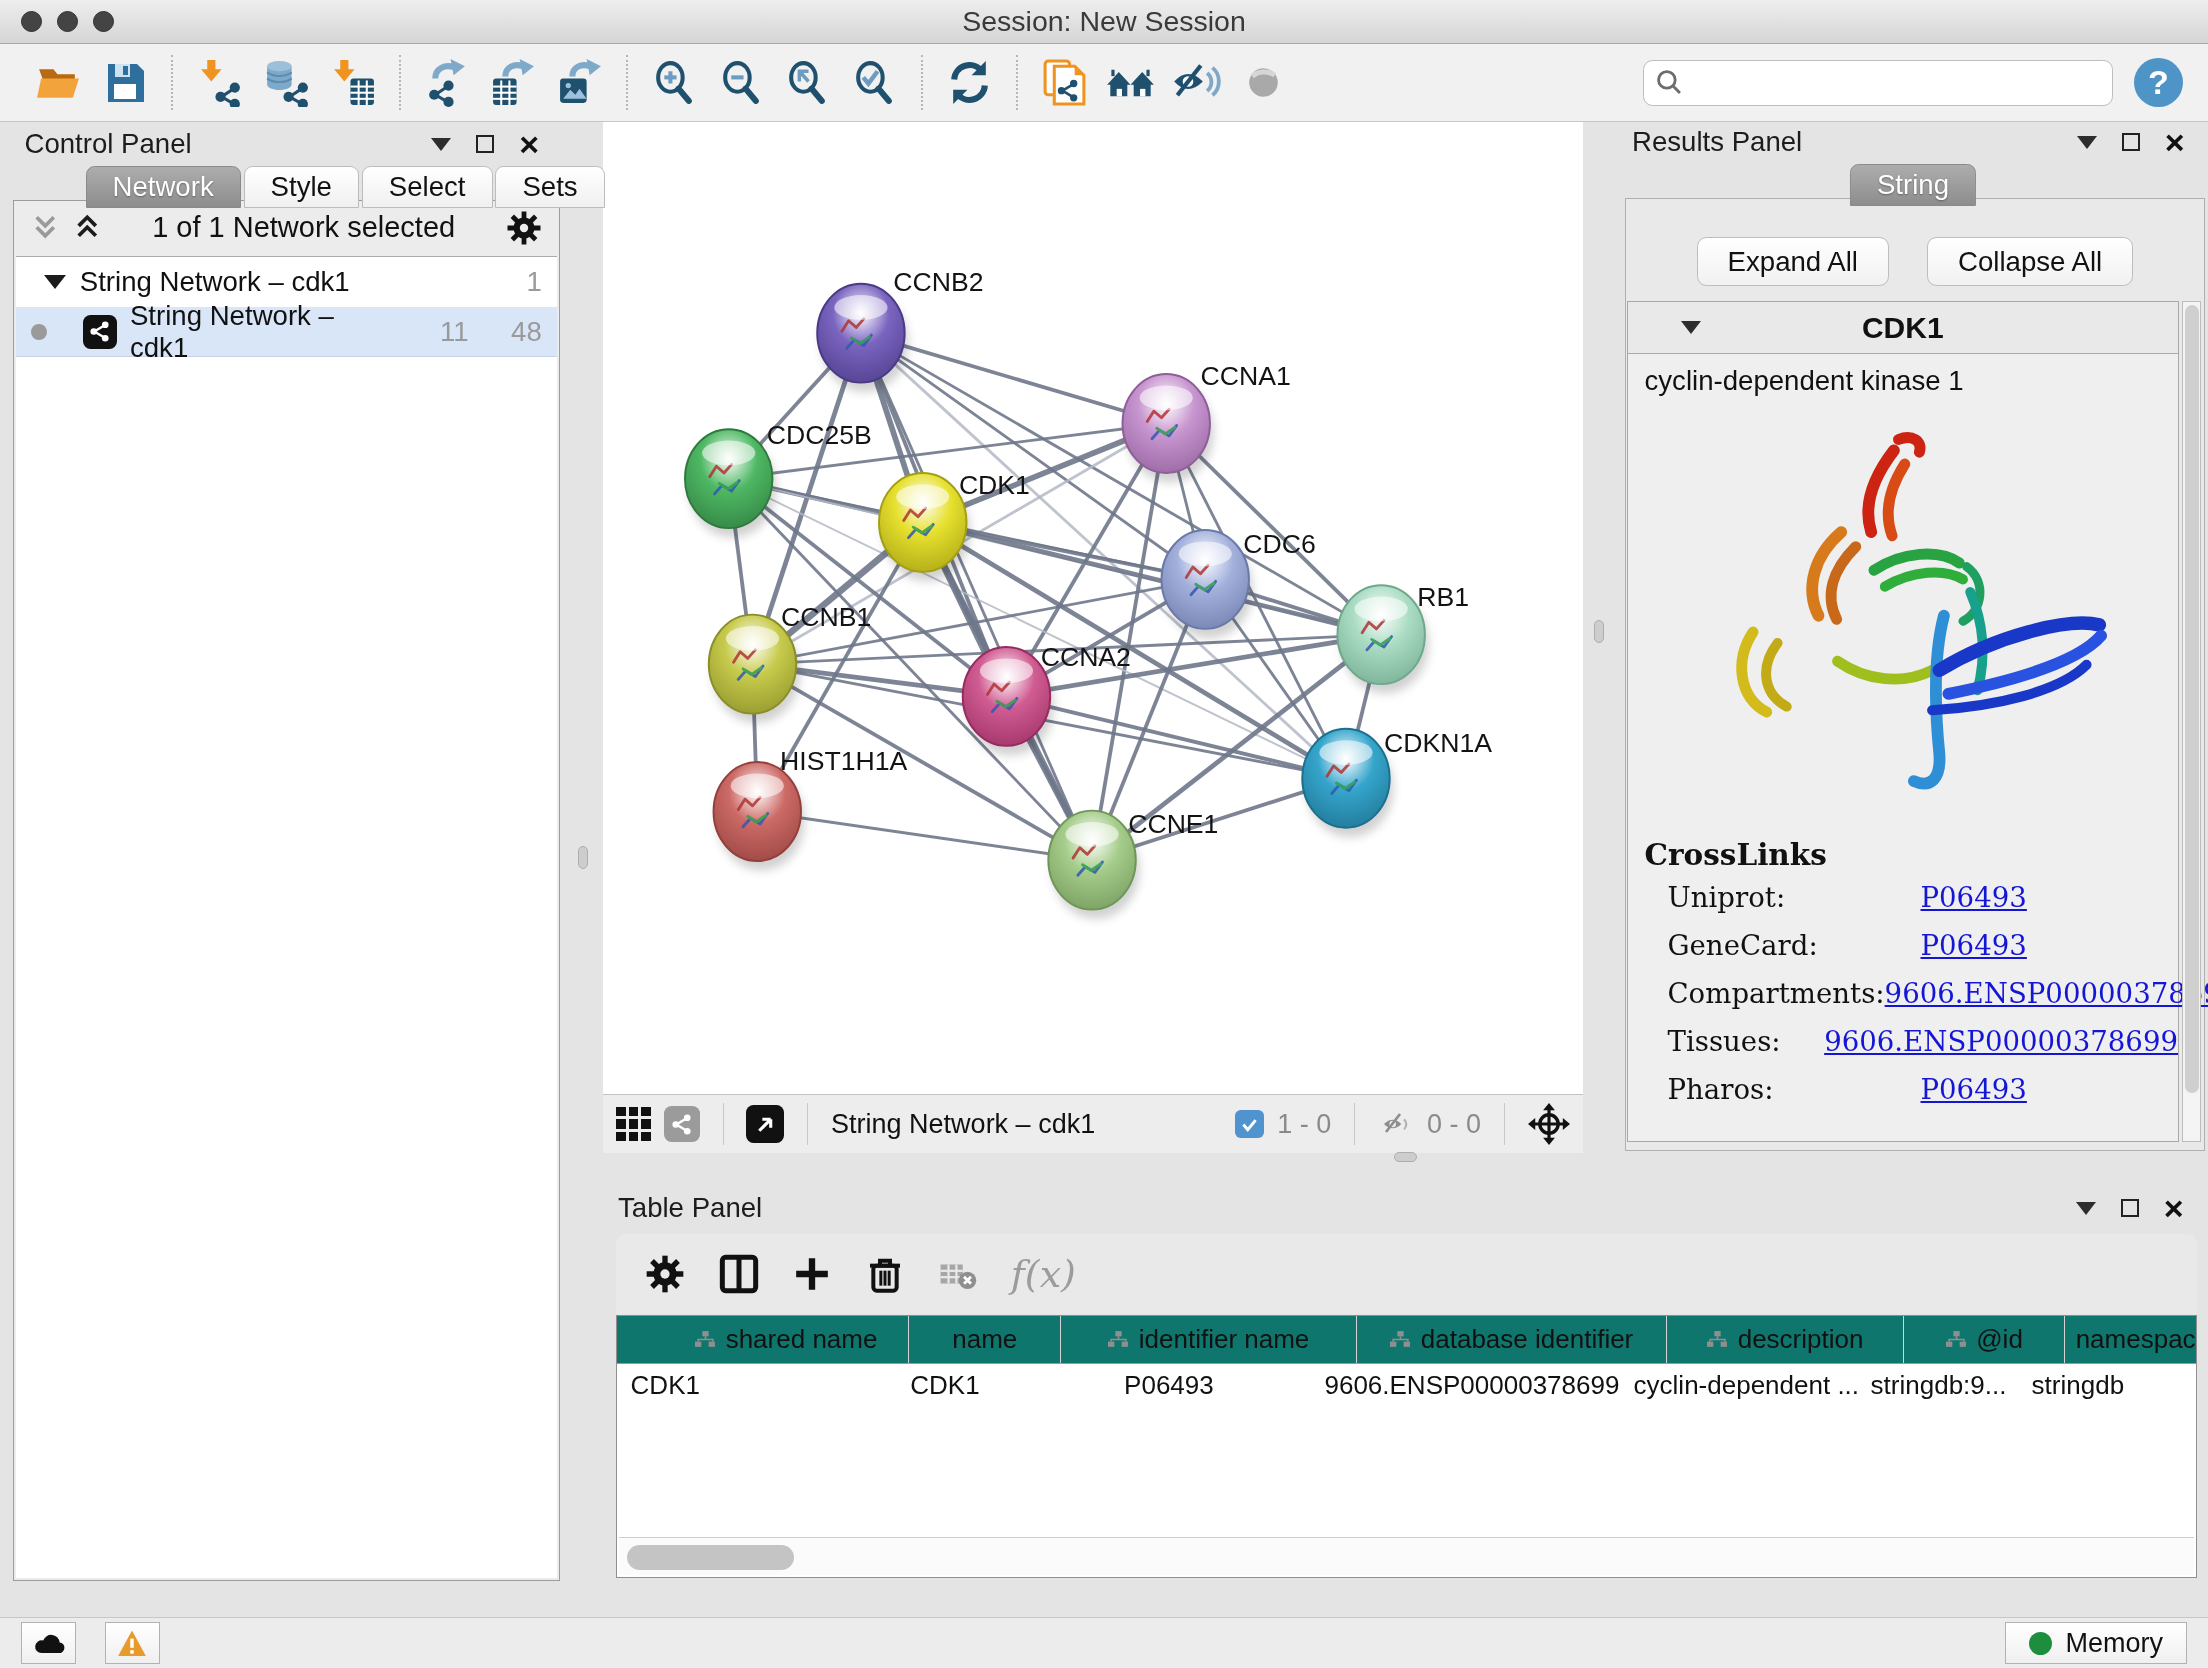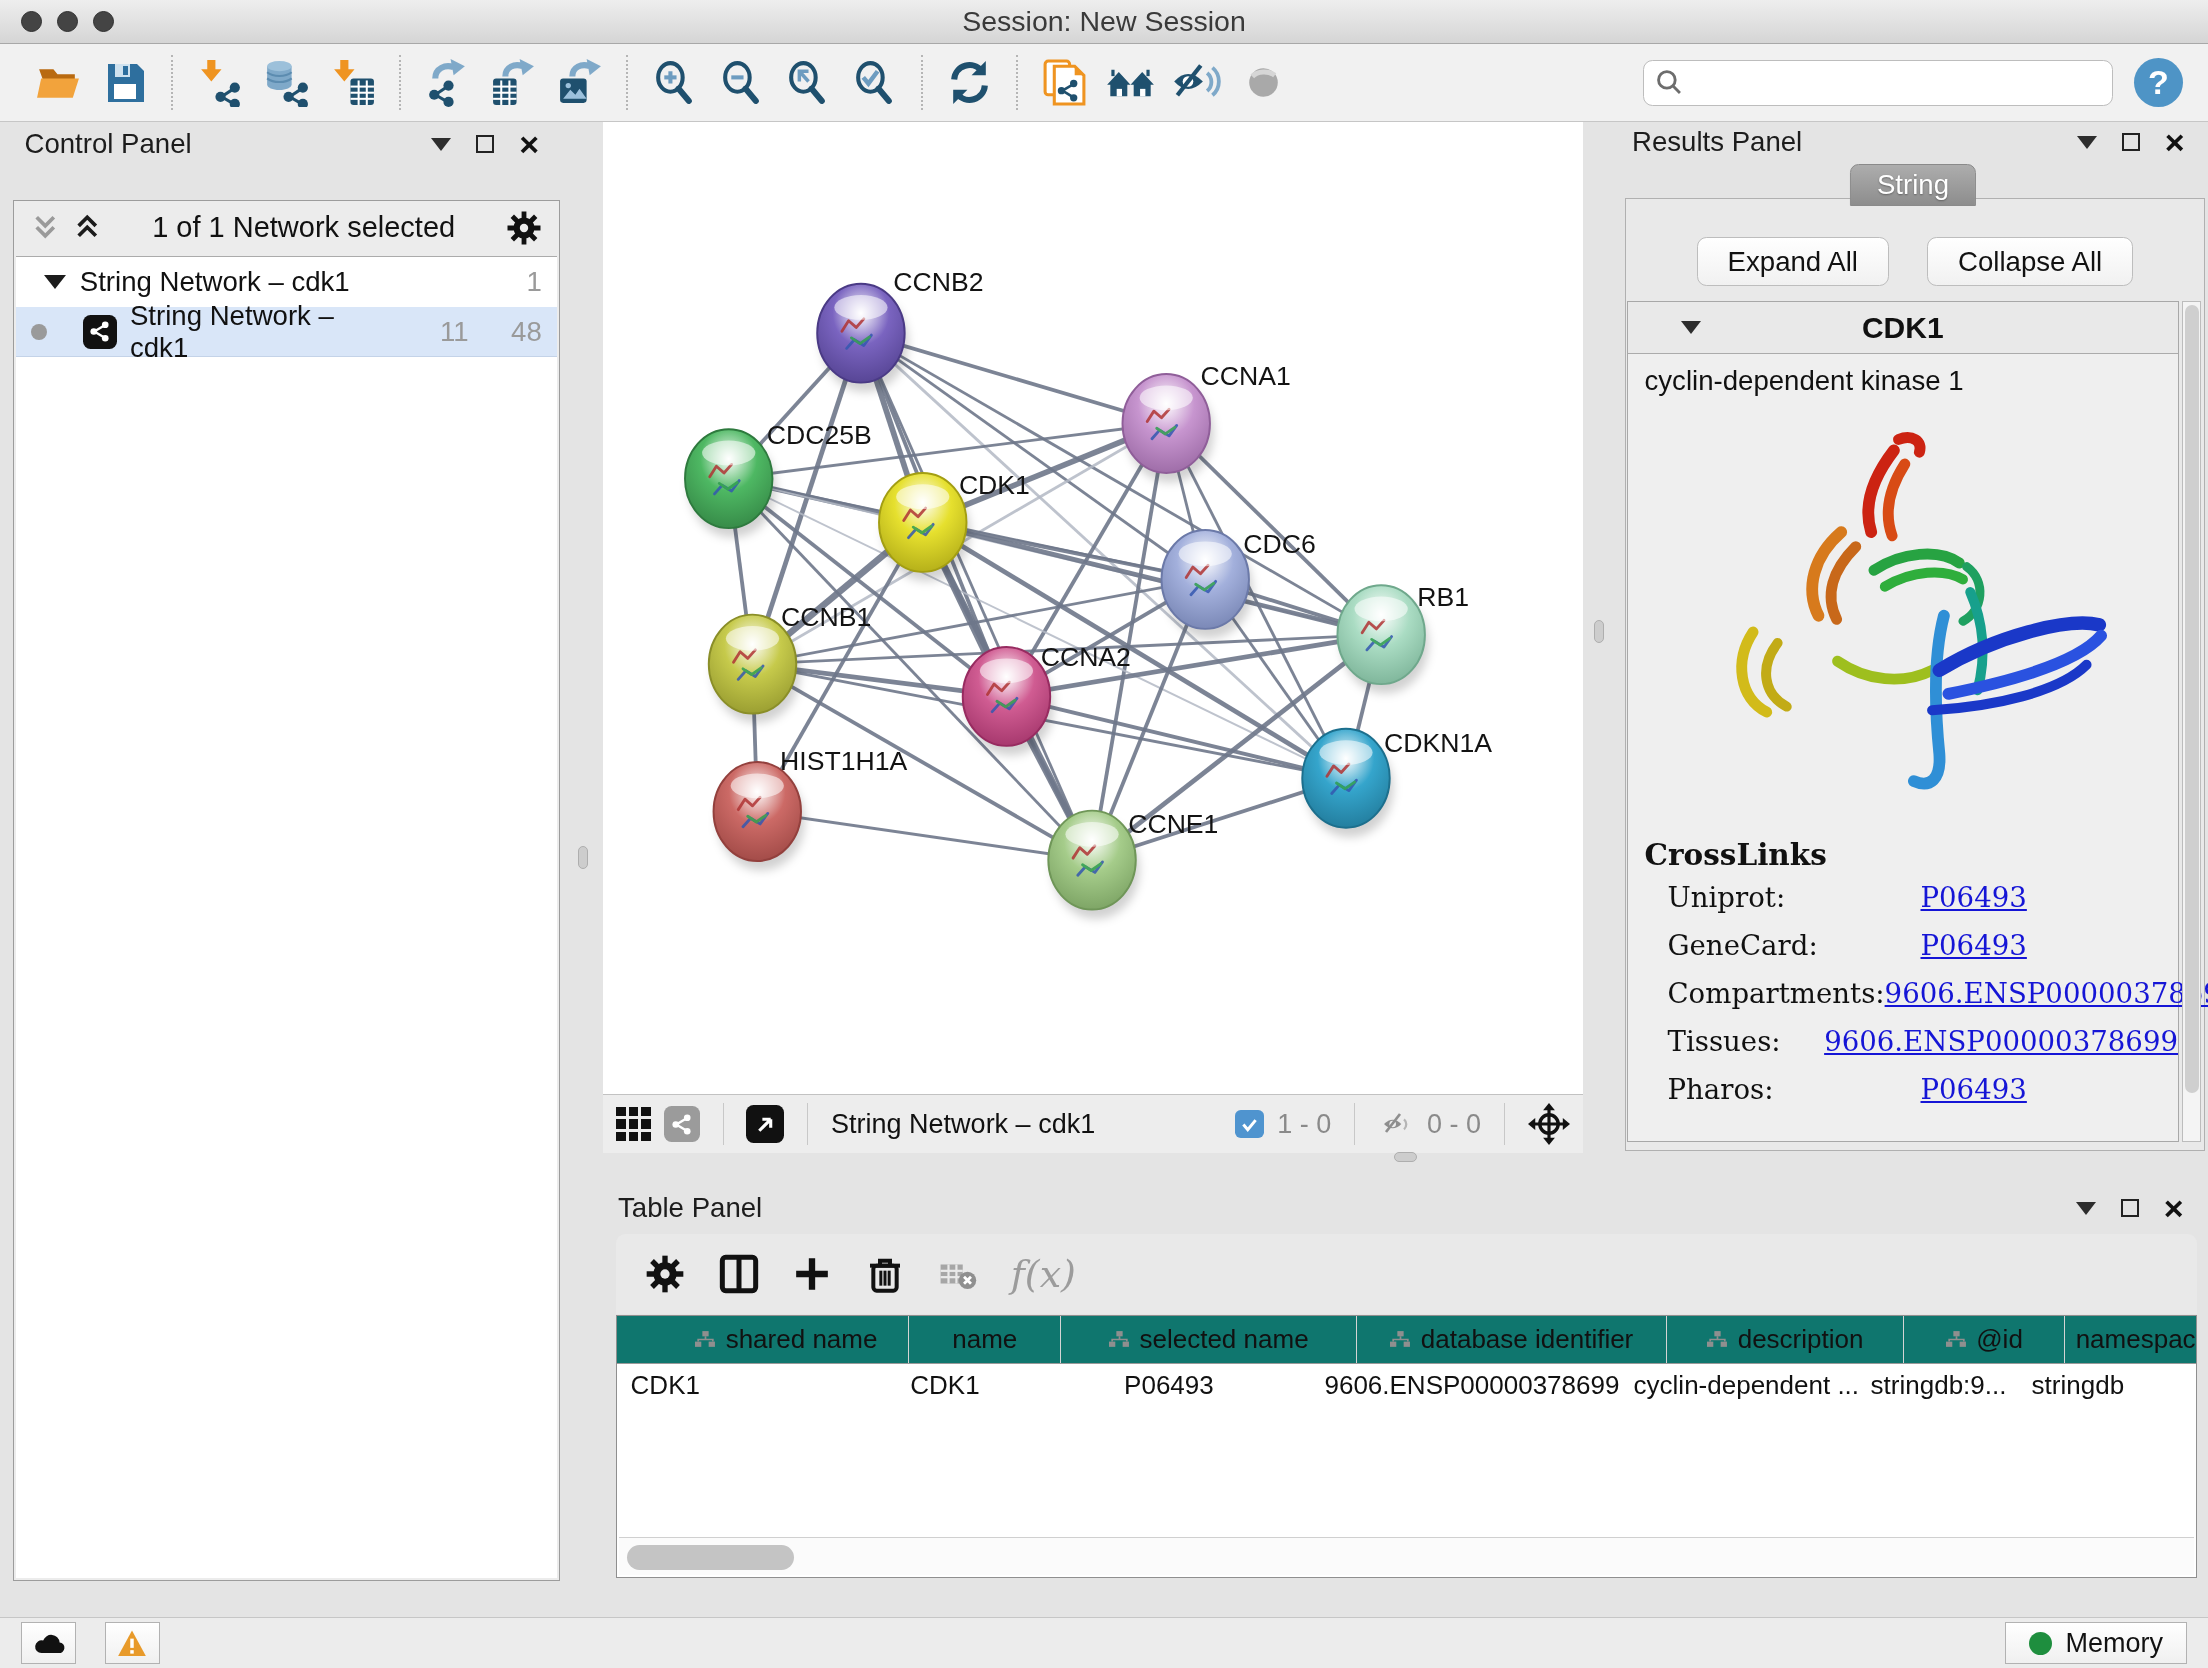--- a/index.html
+++ b/index.html
@@ -290,20 +290,26 @@
 </div>
 
 <div id="control-panel">
   <div class="panel-head">
     <span class="panel-title">Control Panel</span>
     <span class="pctrl">
       <span class="tri"></span>
       <span class="sqr"></span>
       <span class="xx">×</span>
     </span>
+  </div>
+  <div class="tabstrip" id="cp-tabs">
+    <span class="tab active">Network</span>
+    <span class="tab">Style</span>
+    <span class="tab">Select</span>
+    <span class="tab">Sets</span>
   </div>
   <div class="cp-box">
     <div class="cp-toolrow">
       <svg width="28.5" height="28.5" viewBox="0 0 20 20">
           <g fill="none" stroke="#9a9a9a" stroke-width="2.6">
             <path d="M4 3l6 6 6-6"></path>
             <path d="M4 10l6 6 6-6"></path>
           </g>
         </svg>
       <svg width="28.5" height="28.5" viewBox="0 0 20 20">
@@ -792,21 +798,21 @@
         </span>
       <span class="th c2">
           <svg width="21" height="17" viewBox="0 0 20 16">
             <g fill="#8f8f8f">
               <rect x="7" width="6" height="5"></rect>
               <rect y="10" width="6" height="5"></rect>
               <rect x="13" y="10" width="6" height="5"></rect>
             </g>
             <path d="M10 5v3M3 10V8h14v2" stroke="#8f8f8f" stroke-width="1.6" fill="none"></path>
           </svg>
-          <span>selected name</span>
+          <span>identifier name</span>
         </span>
       <span class="th c3">
           <svg width="21" height="17" viewBox="0 0 20 16">
             <g fill="#8f8f8f">
               <rect x="7" width="6" height="5"></rect>
               <rect y="10" width="6" height="5"></rect>
               <rect x="13" y="10" width="6" height="5"></rect>
             </g>
             <path d="M10 5v3M3 10V8h14v2" stroke="#8f8f8f" stroke-width="1.6" fill="none"></path>
           </svg>

